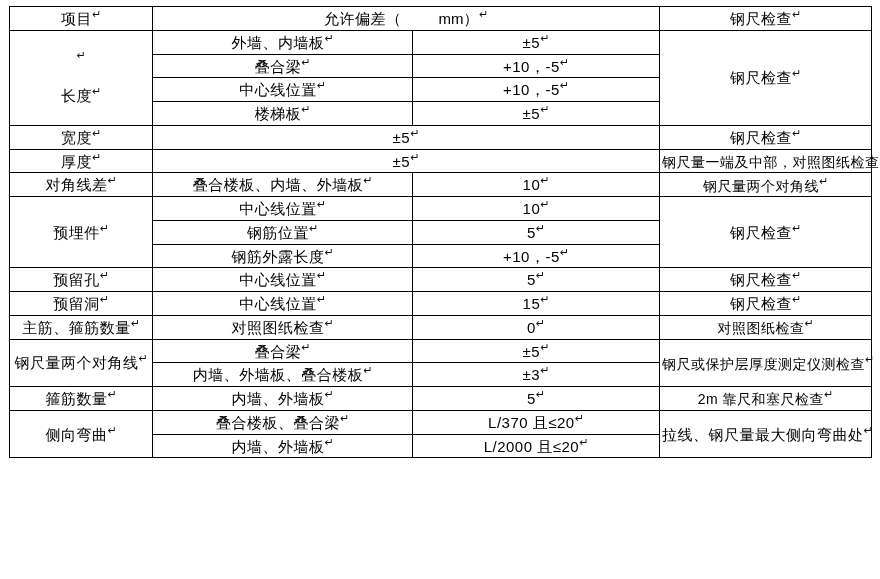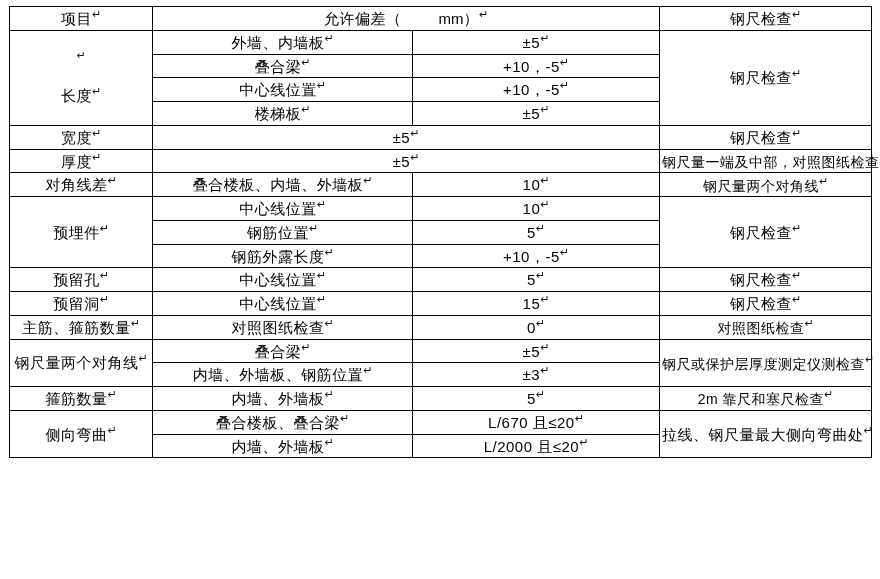--- a/index.html
+++ b/index.html
@@ -155,35 +155,35 @@
         <td style="font-size:14px"><span>对照图纸检查</span><span class="pil">↵</span></td>
       </tr>
 
       <tr>
         <td rowspan="2" class="twoline"><span>钢尺量两个对角线</span><span class="pil">↵</span></td>
         <td><span>叠合梁</span><span class="pil">↵</span></td>
         <td class="small"><span>±5</span><span class="pil">↵</span></td>
         <td rowspan="2" class="twoline" style="font-size:14px"><span>钢尺或保护层厚度测定仪测检查</span><span class="pil">↵</span></td>
       </tr>
       <tr>
-        <td><span>内墙、外墙板、钢筋位置</span><span class="pil">↵</span></td>
+        <td><span>内墙、外墙板、叠合楼板</span><span class="pil">↵</span></td>
         <td class="small"><span>±3</span><span class="pil">↵</span></td>
       </tr>
 
       <tr>
         <td><span>箍筋数量</span><span class="pil">↵</span></td>
         <td><span>内墙、外墙板</span><span class="pil">↵</span></td>
         <td class="small"><span>5</span><span class="pil">↵</span></td>
         <td style="font-size:14px"><span>2m 靠尺和塞尺检查</span><span class="pil">↵</span></td>
       </tr>
 
       <tr>
         <td rowspan="2"><span>侧向弯曲</span><span class="pil">↵</span></td>
         <td><span>叠合楼板、叠合梁</span><span class="pil">↵</span></td>
-        <td class="small"><span>L/670 且≤20</span><span class="pil">↵</span></td>
+        <td class="small"><span>L/370 且≤20</span><span class="pil">↵</span></td>
         <td rowspan="2" class="twoline"><span>拉线、钢尺量最大侧向弯曲处</span><span class="pil">↵</span></td>
       </tr>
       <tr>
         <td><span>内墙、外墙板</span><span class="pil">↵</span></td>
         <td class="small"><span>L/2000 且≤20</span><span class="pil">↵</span></td>
       </tr>
     </tbody>
   </table>
 </div>
 

